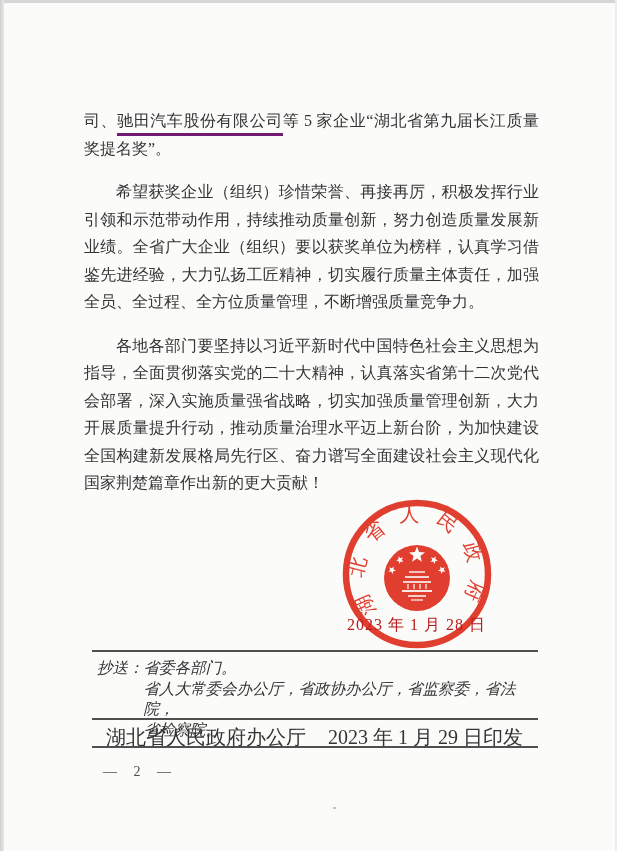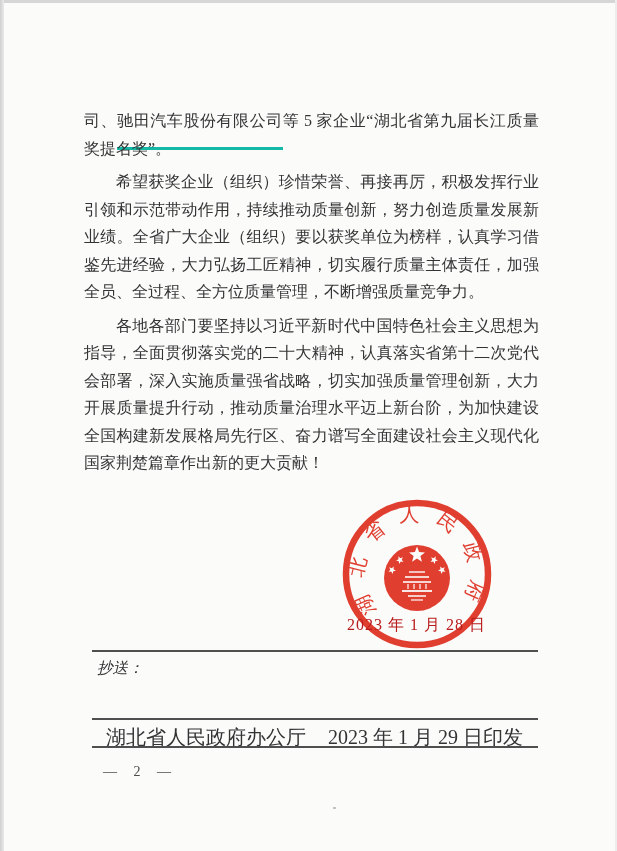--- a/index.html
+++ b/index.html
@@ -16,22 +16,22 @@
   .speck{position:absolute;left:333px;top:807px;width:3px;height:2px;background:#b9b9b9;border-radius:1px;}
 
   
   .body-text{
     position:absolute;left:84px;top:107px;width:455px;
     font-size:16px;line-height:27.5px;color:#343434;
     text-align:justify;
   }
   .para{margin:0;text-indent:2em;}
   .para.no-indent{text-indent:0;}
-  .para + .para{margin-top:6px;}
-  .company-underline{border-bottom:3px solid #14b8a6;padding-bottom:18px;}
+  .para + .para{margin-top:16px;}
+  .company-underline{border-bottom:3px solid #701a75;padding-bottom:4px;}
 
   
   .seal{position:absolute;left:337px;top:494px;width:160px;height:160px;opacity:.95;color:#df3526;z-index:1;}
   .seal svg{display:block;width:160px;height:160px;}
   .seal-ring{stroke:currentColor;fill:none;stroke-width:6.5;}
   .seal-ring-text{fill:currentColor;font-size:20px;letter-spacing:15px;font-family:"Liberation Serif","DejaVu Serif",serif;}
   .emblem-fill{fill:currentColor;}
   .emblem-line{stroke:#fdfdfc;fill:none;stroke-linecap:butt;}
   .star-white{fill:#fdfdfc;}
 
@@ -109,20 +109,25 @@
       </g>
     </svg>
   </div>
 
   <div class="sign-date">2023 年 1 月 28 日</div>
 
   <div class="rule rule-1"></div>
 
   <div class="cc-block">
     <span class="cc-label">抄送：</span>
+    <div class="cc-lines">
+      <div>省委各部门。</div>
+      <div>省人大常委会办公厅，省政协办公厅，省监察委，省法院，</div>
+      <div>省检察院。</div>
+    </div>
   </div>
 
   <div class="rule rule-2"></div>
 
   <div class="footer-row">
     <span>湖北省人民政府办公厅</span>
     <span>2023 年 1 月 29 日印发</span>
   </div>
 
   <div class="rule rule-3"></div>

